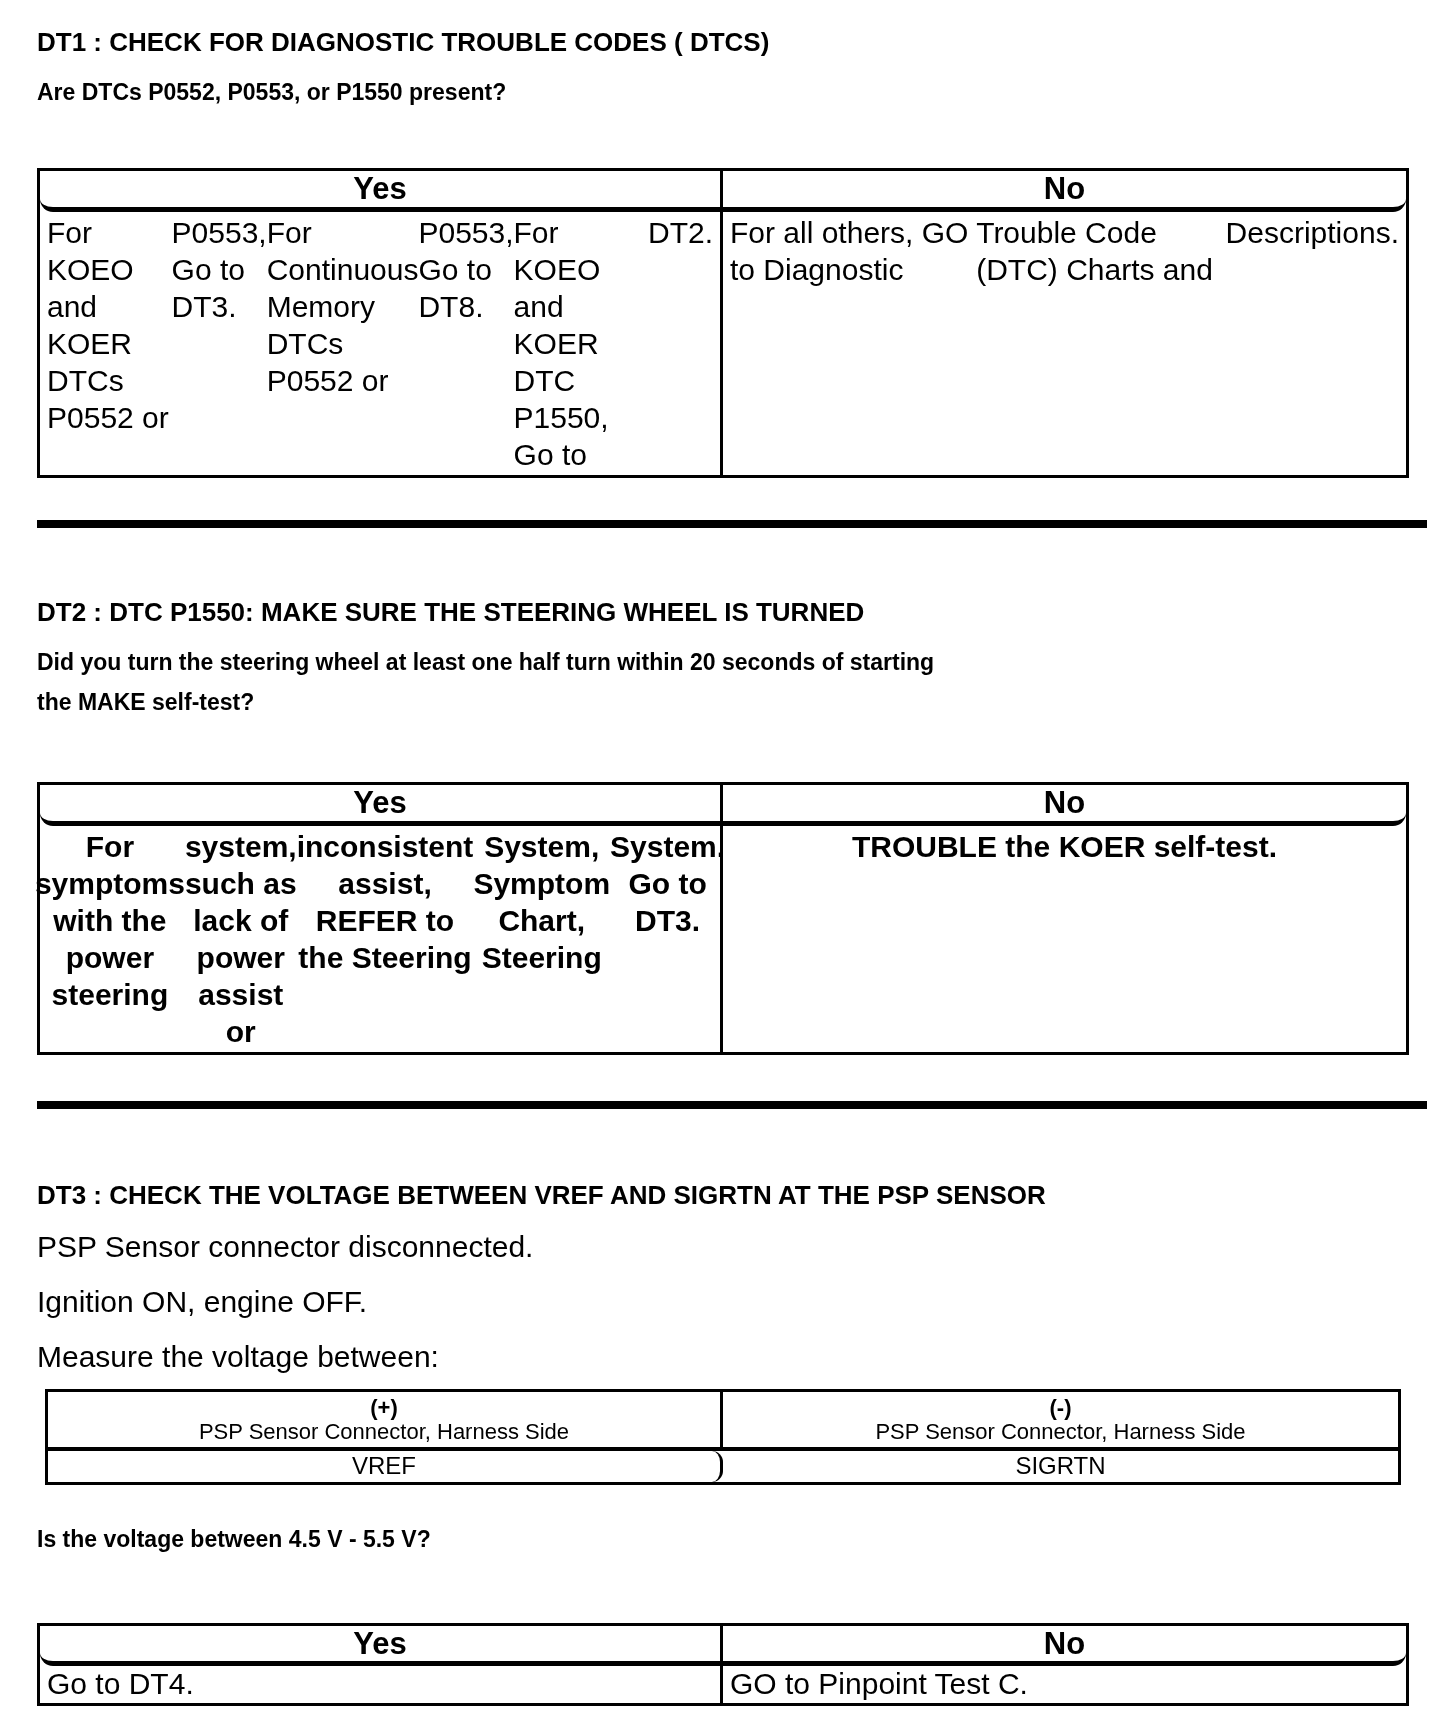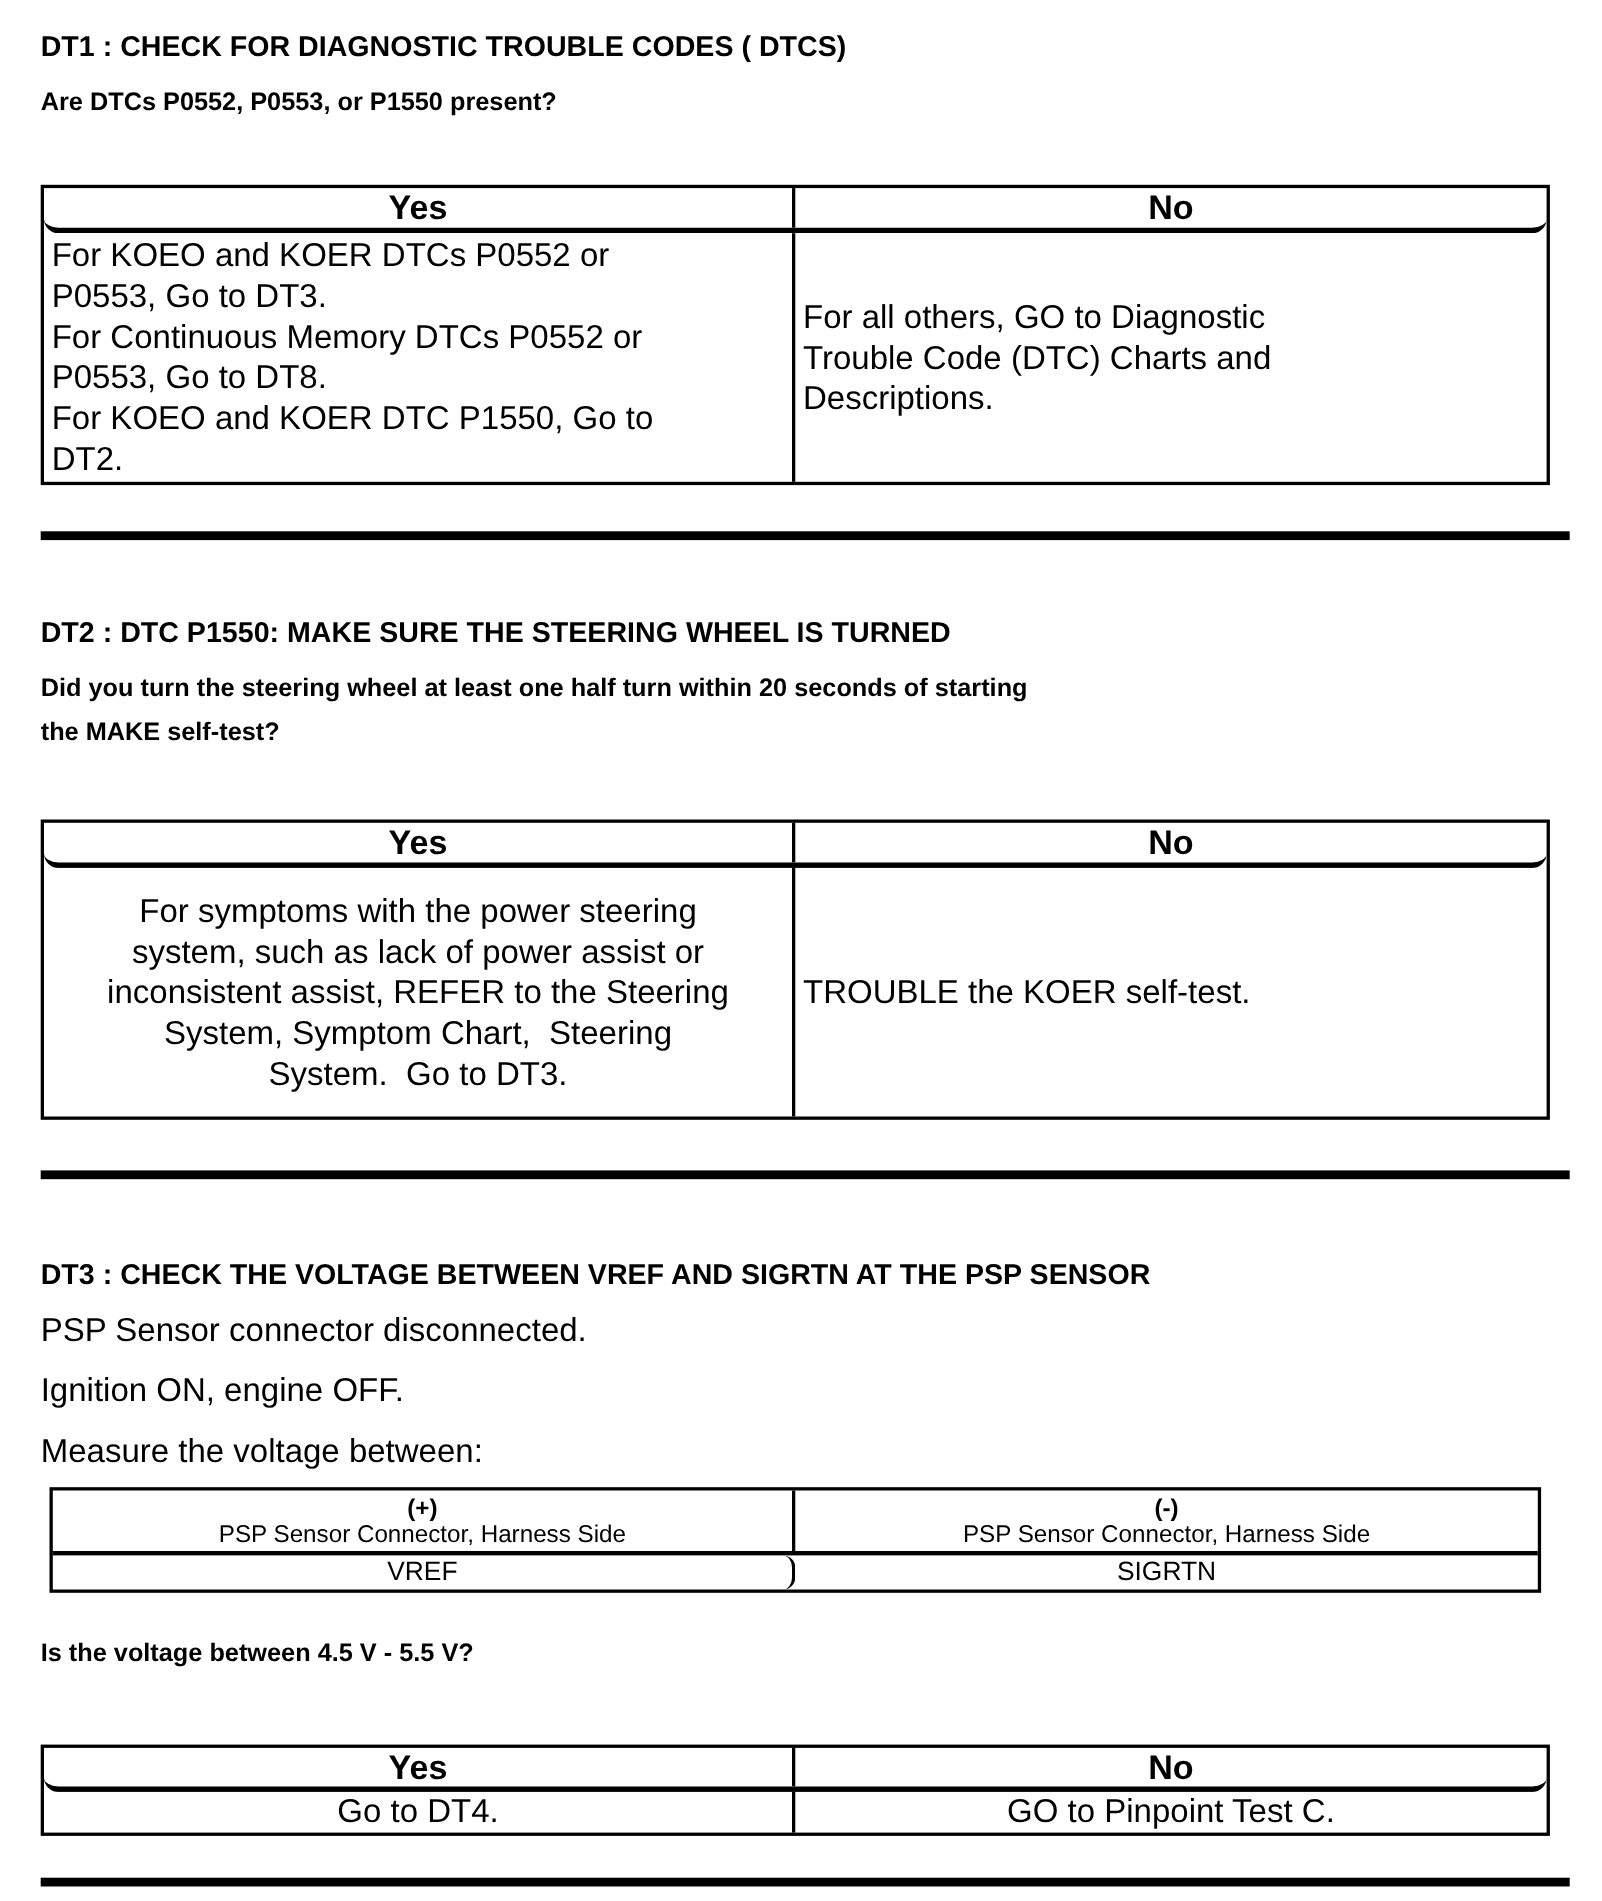--- a/index.html
+++ b/index.html
@@ -13,34 +13,34 @@
   .page { padding: 26px 29px 16px 37px; }
 
   .sec-heading { font-size: 26px; font-weight: 700; line-height: 32px; margin: 0; }
   .question { font-size: 23px; font-weight: 700; line-height: 40px; margin: 14px 0 0 0; }
 
   .dtable { width: 1372px; border: 3px solid #000; }
   .row { display: flex; border-radius: 13px; }
   .hrow { border-bottom: 5px solid #000; }
   .hcell { width: 50%; text-align: center; font-weight: 700; font-size: 31px; line-height: 36px; }
   .first { border-right: 3px solid #000; }
-  .bcell { width: 50%; font-size: 30px; line-height: 37px; padding: 2px 7px; display: flex; flex-direction: column; }
+  .bcell { width: 50%; font-size: 30px; line-height: 37px; padding: 2px 7px; display: flex; flex-direction: row; }
   .v-center { justify-content: center; }
   .v-top { justify-content: flex-start; }
   .a-center { text-align: center; }
   .a-left { text-align: left; }
   .line { white-space: pre-wrap; }
 
   #t1 { margin-top: 56px; }
   #t1 .brow { min-height: 226px; }
   .rule { height: 8px; background: #000; width: 1390px; }
   #rule1 { margin-top: 42px; }
   #dt2-heading { margin-top: 68px; }
   #t2 { margin-top: 60px; }
-  #t2 .brow { min-height: 226px; }
+  #t2 .brow { min-height: 226px; font-weight: bold; }
   #rule2 { margin-top: 46px; }
   #dt3-heading { margin-top: 70px; }
   .note { font-size: 30px; line-height: 36px; margin: 19px 0 0 0; }
   .note.firstnote { margin-top: 18px; }
 
   #mtable { margin: 14px 0 0 8px; width: 1356px; border: 3px solid #000; }
   #mtable .hrow2 { display: flex; border-bottom: 4px solid #000; }
   #mtable .hcell2 { width: 50%; text-align: center; font-size: 22px; line-height: 23px; padding: 3px 0 4px 0; }
   #mtable .sign { font-weight: 700; line-height: 25px; }
   #mtable .drow { display: flex; }

